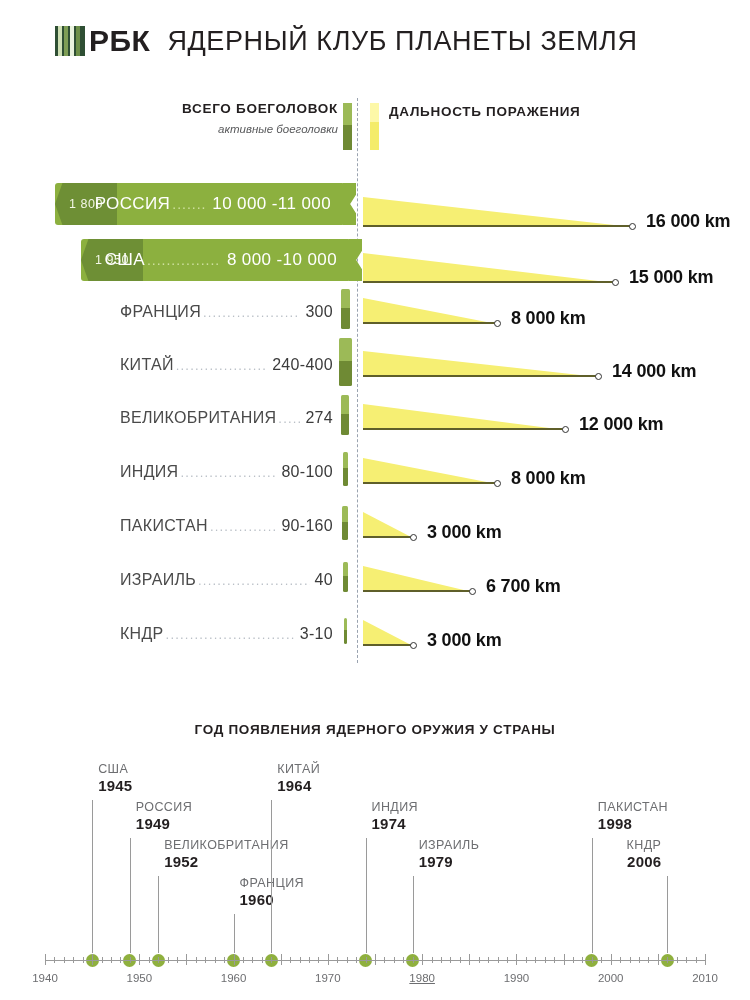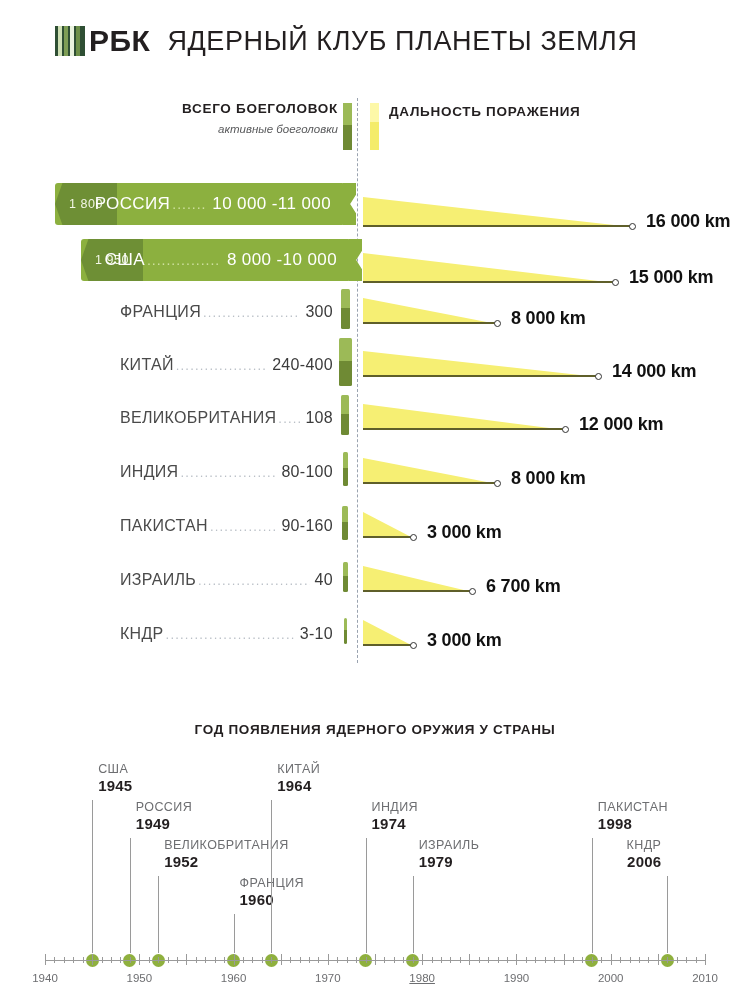--- a/index.html
+++ b/index.html
@@ -172,21 +172,21 @@
       <div class="gbar" style="width: 13px; height: 48px; left: 338.5px; top: 338px;"></div>
       <div class="cone" style="left: 363px; width: 235px; height: 26px; top: 351px;">
         <div class="tri"></div>
         <div class="base"></div>
         <div class="dot"></div>
       </div>
       <div class="kmlabel" style="left: 612px; top: 361px;">14 000 km</div>
       <div class="plainrow" style="left: 120px; width: 213px; top: 401px;">
         <span class="cname">ВЕЛИКОБРИТАНИЯ</span>
         <span class="dots" style="flex: 1 1 auto;">............................................................</span>
-        <span class="cval">108</span>
+        <span class="cval">274</span>
       </div>
       <div class="gbar" style="width: 8px; height: 40px; left: 341px; top: 395px;"></div>
       <div class="cone" style="left: 363px; width: 202px; height: 26px; top: 404px;">
         <div class="tri"></div>
         <div class="base"></div>
         <div class="dot"></div>
       </div>
       <div class="kmlabel" style="left: 579px; top: 414px;">12 000 km</div>
       <div class="plainrow" style="left: 120px; width: 213px; top: 455px;">
         <span class="cname">ИНДИЯ</span>

